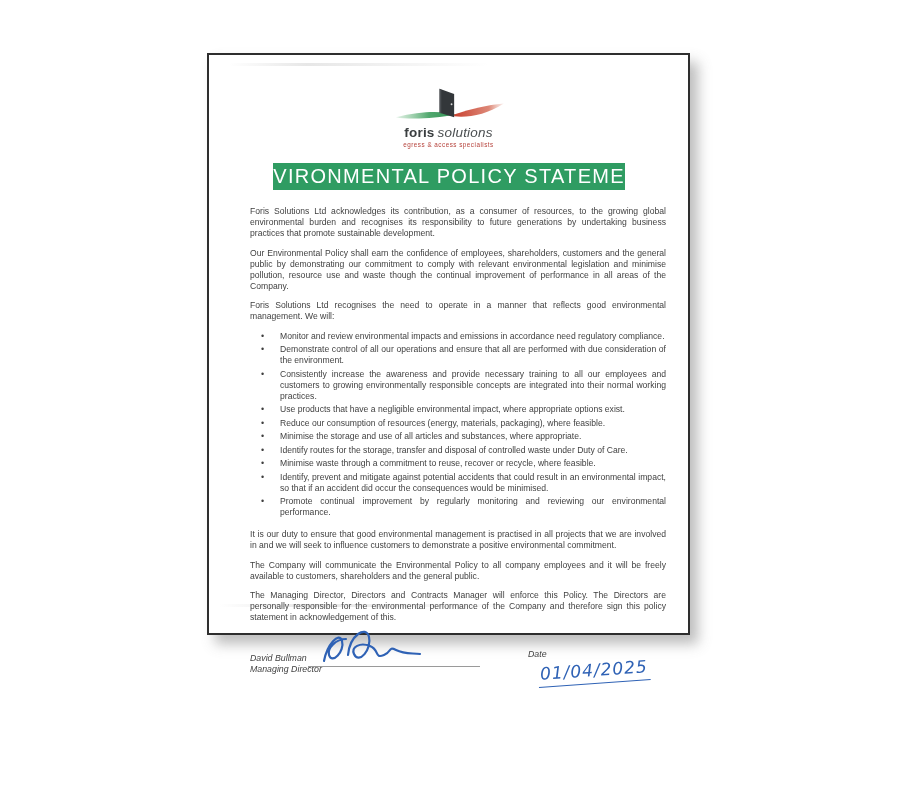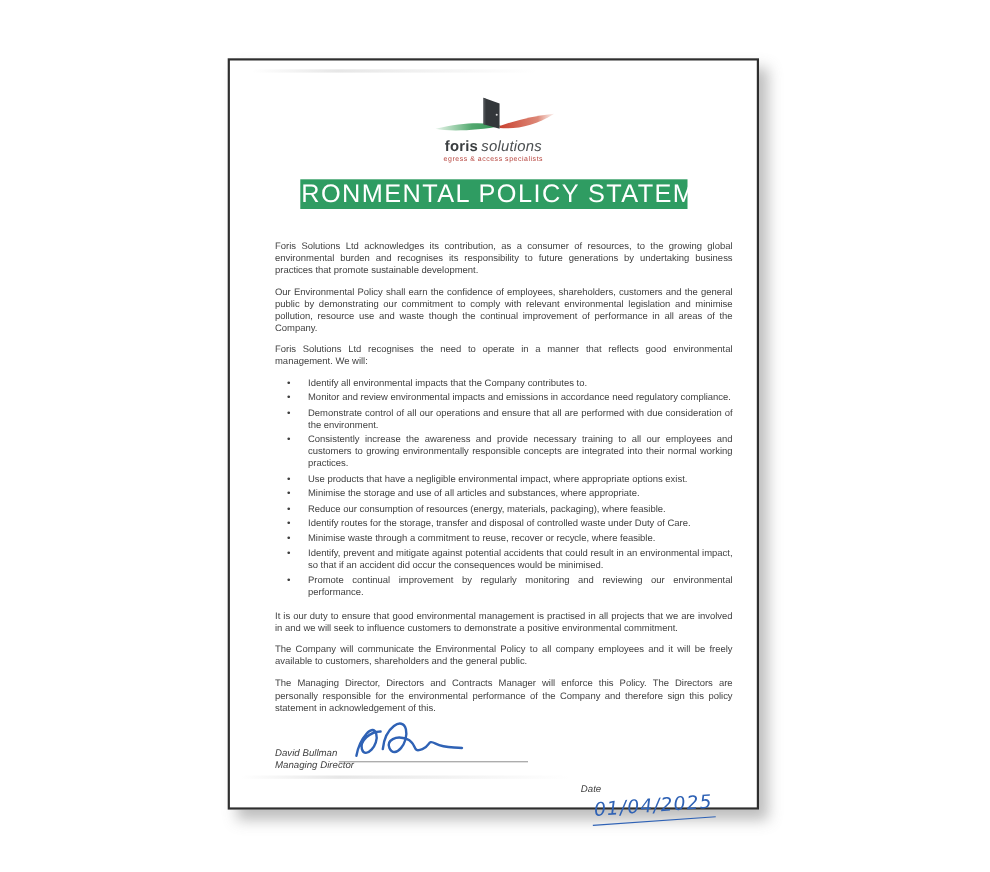--- a/index.html
+++ b/index.html
@@ -1,58 +1,58 @@
 <!DOCTYPE html>
 <html><head>
 <meta charset="utf-8">
 <style>
   html,body { margin:0; padding:0; background:#ffffff; }
   .stage {
     position:relative; width:900px; height:793px; background:#ffffff;
     font-family:"Liberation Sans", sans-serif; overflow:hidden;
   }
   .paper {
-    position:absolute; left:207px; top:53px; width:483px; height:683px;
+    position:absolute; left:207px; top:53px; width:483px; height:582px;
     background:#ffffff; border:2px solid #2e2e2e; box-sizing:border-box;
     box-shadow:8px 9px 12px rgba(110,110,110,0.45);
   }
   .scan-streak { position:absolute; height:3px; background:linear-gradient(90deg, rgba(0,0,0,0) 0%, rgba(120,120,120,0.18) 30%, rgba(0,0,0,0) 100%); }
   .streak-top { left:20px; top:8px; width:260px; }
   .streak-bottom { left:10px; bottom:26px; width:300px; }
 
   
   .logo { margin:30px auto 0; width:130px; text-align:center; }
   .logo svg { display:block; margin:0 auto; }
   .brand { font-size:13.5px; color:#3a3e40; letter-spacing:0.2px; margin-top:-2px; }
   .brand .b1 { font-weight:bold; font-style:normal; }
   .brand .b2 { font-style:italic; color:#4a4e50; margin-left:3px; }
   .tagline { font-size:6.3px; color:#b5413a; letter-spacing:0.5px; margin-top:1px; }
 
   
   .banner {
-    margin:15px auto 16px; width:352px; height:27px; background:#2f9c62;
+    margin:15px auto 4px; width:352px; height:27px; background:#2f9c62;
     display:flex; align-items:center; justify-content:center;
-    color:#ffffff; font-size:23px; font-weight:400; letter-spacing:1.3px;
+    color:#ffffff; font-size:20px; font-weight:400; letter-spacing:1.3px;
     white-space:nowrap;
   }
 
   
   .content { padding:12px 22px 0 41px; color:#3f3f3f; font-size:8.6px; line-height:1.28; text-align:justify; }
   .content p { margin:0 0 8.5px 0; }
   ul.policy-list { list-style:none; margin:1px 0 11px 0; padding:0; }
   ul.policy-list li { position:relative; padding-left:30px; margin-bottom:2.5px; text-align:justify; }
   ul.policy-list li::before { content:"\2022"; position:absolute; left:11px; top:0; font-size:9px; color:#3f3f3f; }
 
   
   .sig-row { position:relative; margin-top:14px; height:56px; }
   .sig-names { position:absolute; left:0; top:16px; font-style:italic; font-size:8.8px; color:#3f3f3f; line-height:1.3; }
   .sig-line { position:absolute; left:58px; top:29px; width:172px; border-bottom:1px solid #9a9a9a; }
   .sig-ink { position:absolute; left:62px; top:-18px; }
   .date-group { position:absolute; left:278px; top:12px; }
-  .date-label { font-style:italic; font-size:8.8px; color:#3f3f3f; display:inline-block; vertical-align:middle;margin-top:37px; }
+  .date-label { font-style:italic; font-size:8.8px; color:#3f3f3f; display:inline-block; vertical-align:middle; }
   .date-value {
     display:inline-block; margin-left:10px; color:#2f62b5; font-size:17px;
     font-style:italic; letter-spacing:1px; transform:rotate(-4deg);
     border-bottom:1.5px solid #2f62b5; padding:0 2px 1px 2px;
     font-family:"DejaVu Sans", sans-serif;
   }
 </style>
 </head>
 <body>
 
@@ -86,27 +86,26 @@
     </div>
 
     <div class="banner">ENVIRONMENTAL POLICY STATEMENT</div>
 
     <div class="content">
       <p>Foris Solutions Ltd acknowledges its contribution, as a consumer of resources, to the growing global environmental burden and recognises its responsibility to future generations by undertaking business practices that promote sustainable development.</p>
       <p>Our Environmental Policy shall earn the confidence of employees, shareholders, customers and the general public by demonstrating our commitment to comply with relevant environmental legislation and minimise pollution, resource use and waste though the continual improvement of performance in all areas of the Company.</p>
       <p>Foris Solutions Ltd recognises the need to operate in a manner that reflects good environmental management.  We will:</p>
 
       <ul class="policy-list">
-          <li>Identify all environmental impacts that the Company contributes to.</li>
           <li>Monitor and review environmental impacts and emissions in accordance need regulatory compliance.</li>
           <li>Demonstrate control of all our operations and ensure that all are performed with due consideration of the environment.</li>
           <li>Consistently increase the awareness and provide necessary training to all our employees and customers to growing environmentally responsible concepts are integrated into their normal working practices.</li>
           <li>Use products that have a negligible environmental impact, where appropriate options exist.</li>
+          <li>Reduce our consumption of resources (energy, materials, packaging), where feasible.</li>
           <li>Minimise the storage and use of all articles and substances, where appropriate.</li>
-          <li>Reduce our consumption of resources (energy, materials, packaging), where feasible.</li>
           <li>Identify routes for the storage, transfer and disposal of controlled waste under Duty of Care.</li>
           <li>Minimise waste through a commitment to reuse, recover or recycle, where feasible.</li>
           <li>Identify, prevent and mitigate against potential accidents that could result in an environmental impact, so that if an accident did occur the consequences would be minimised.</li>
           <li>Promote continual improvement by regularly monitoring and reviewing our environmental performance.</li>
         </ul>
 
       <p>It is our duty to ensure that good environmental management is practised in all projects that we are involved in and we will seek to influence customers to demonstrate a positive environmental commitment.</p>
       <p>The Company will communicate the Environmental Policy to all company employees and it will be freely available to customers, shareholders and the general public.</p>
       <p>The Managing Director, Directors and Contracts Manager will enforce this Policy.  The Directors are personally responsible for the environmental performance of the Company and therefore sign this policy statement in acknowledgement of this.</p>
 

